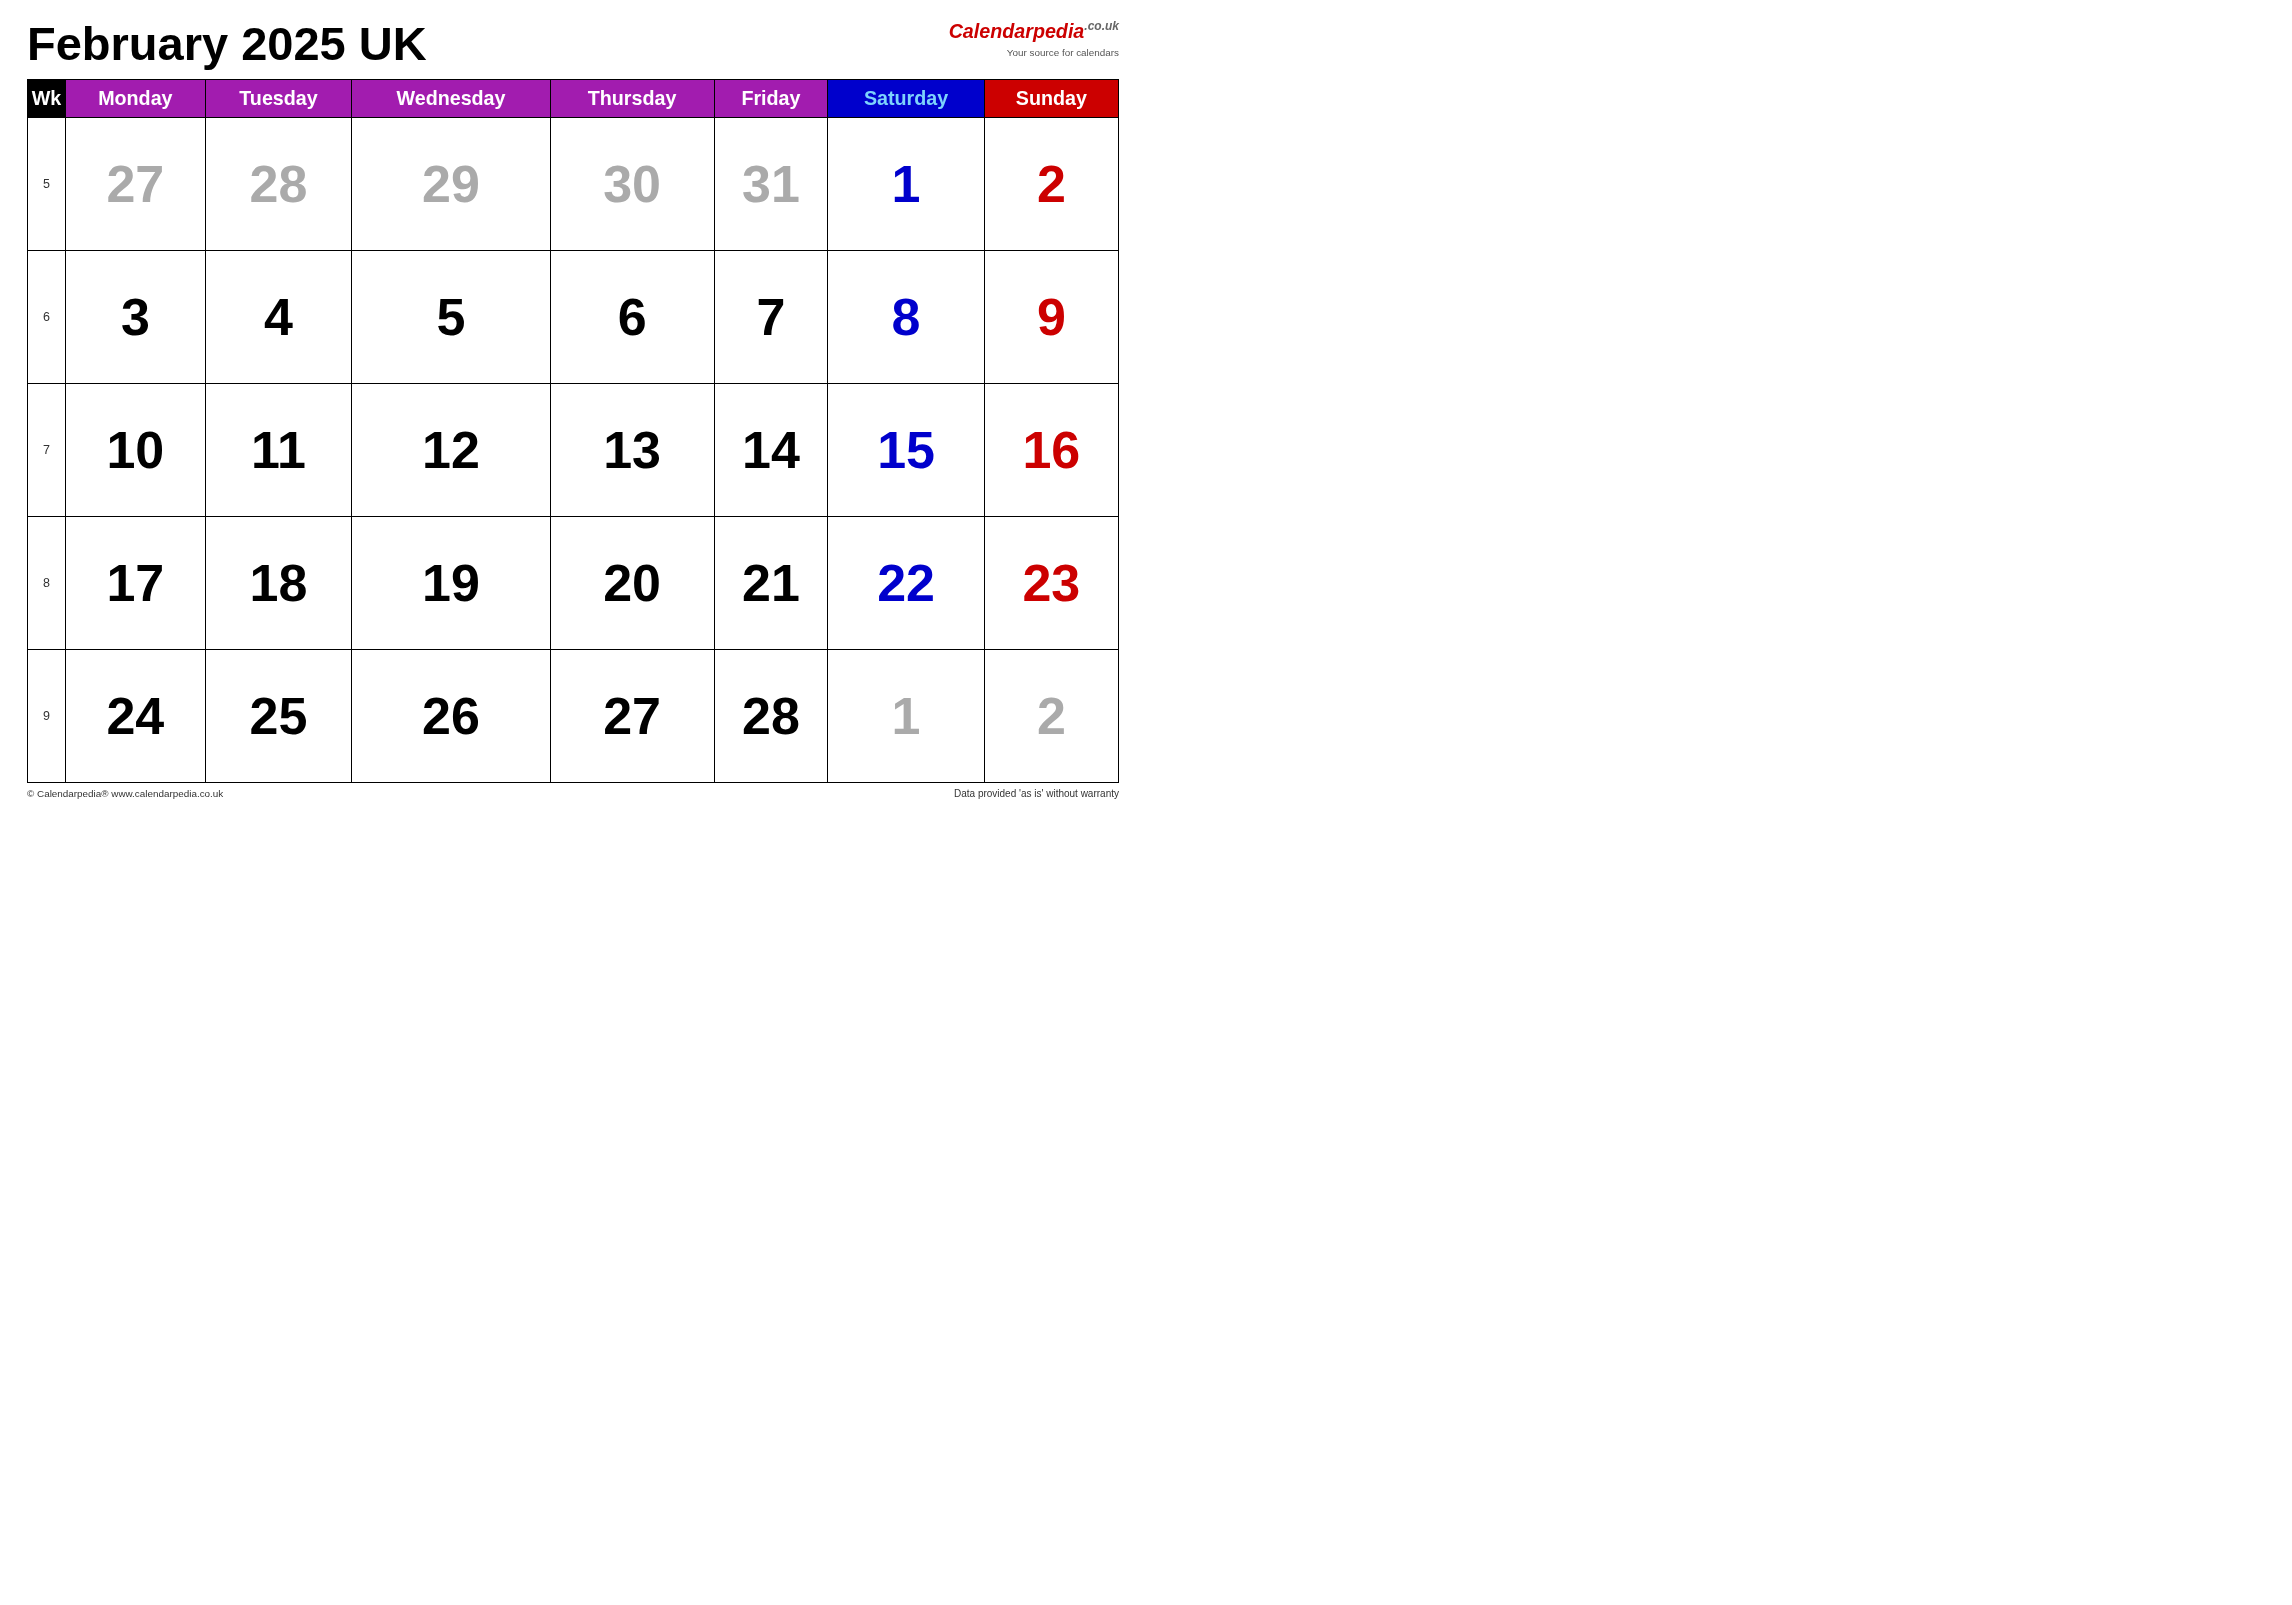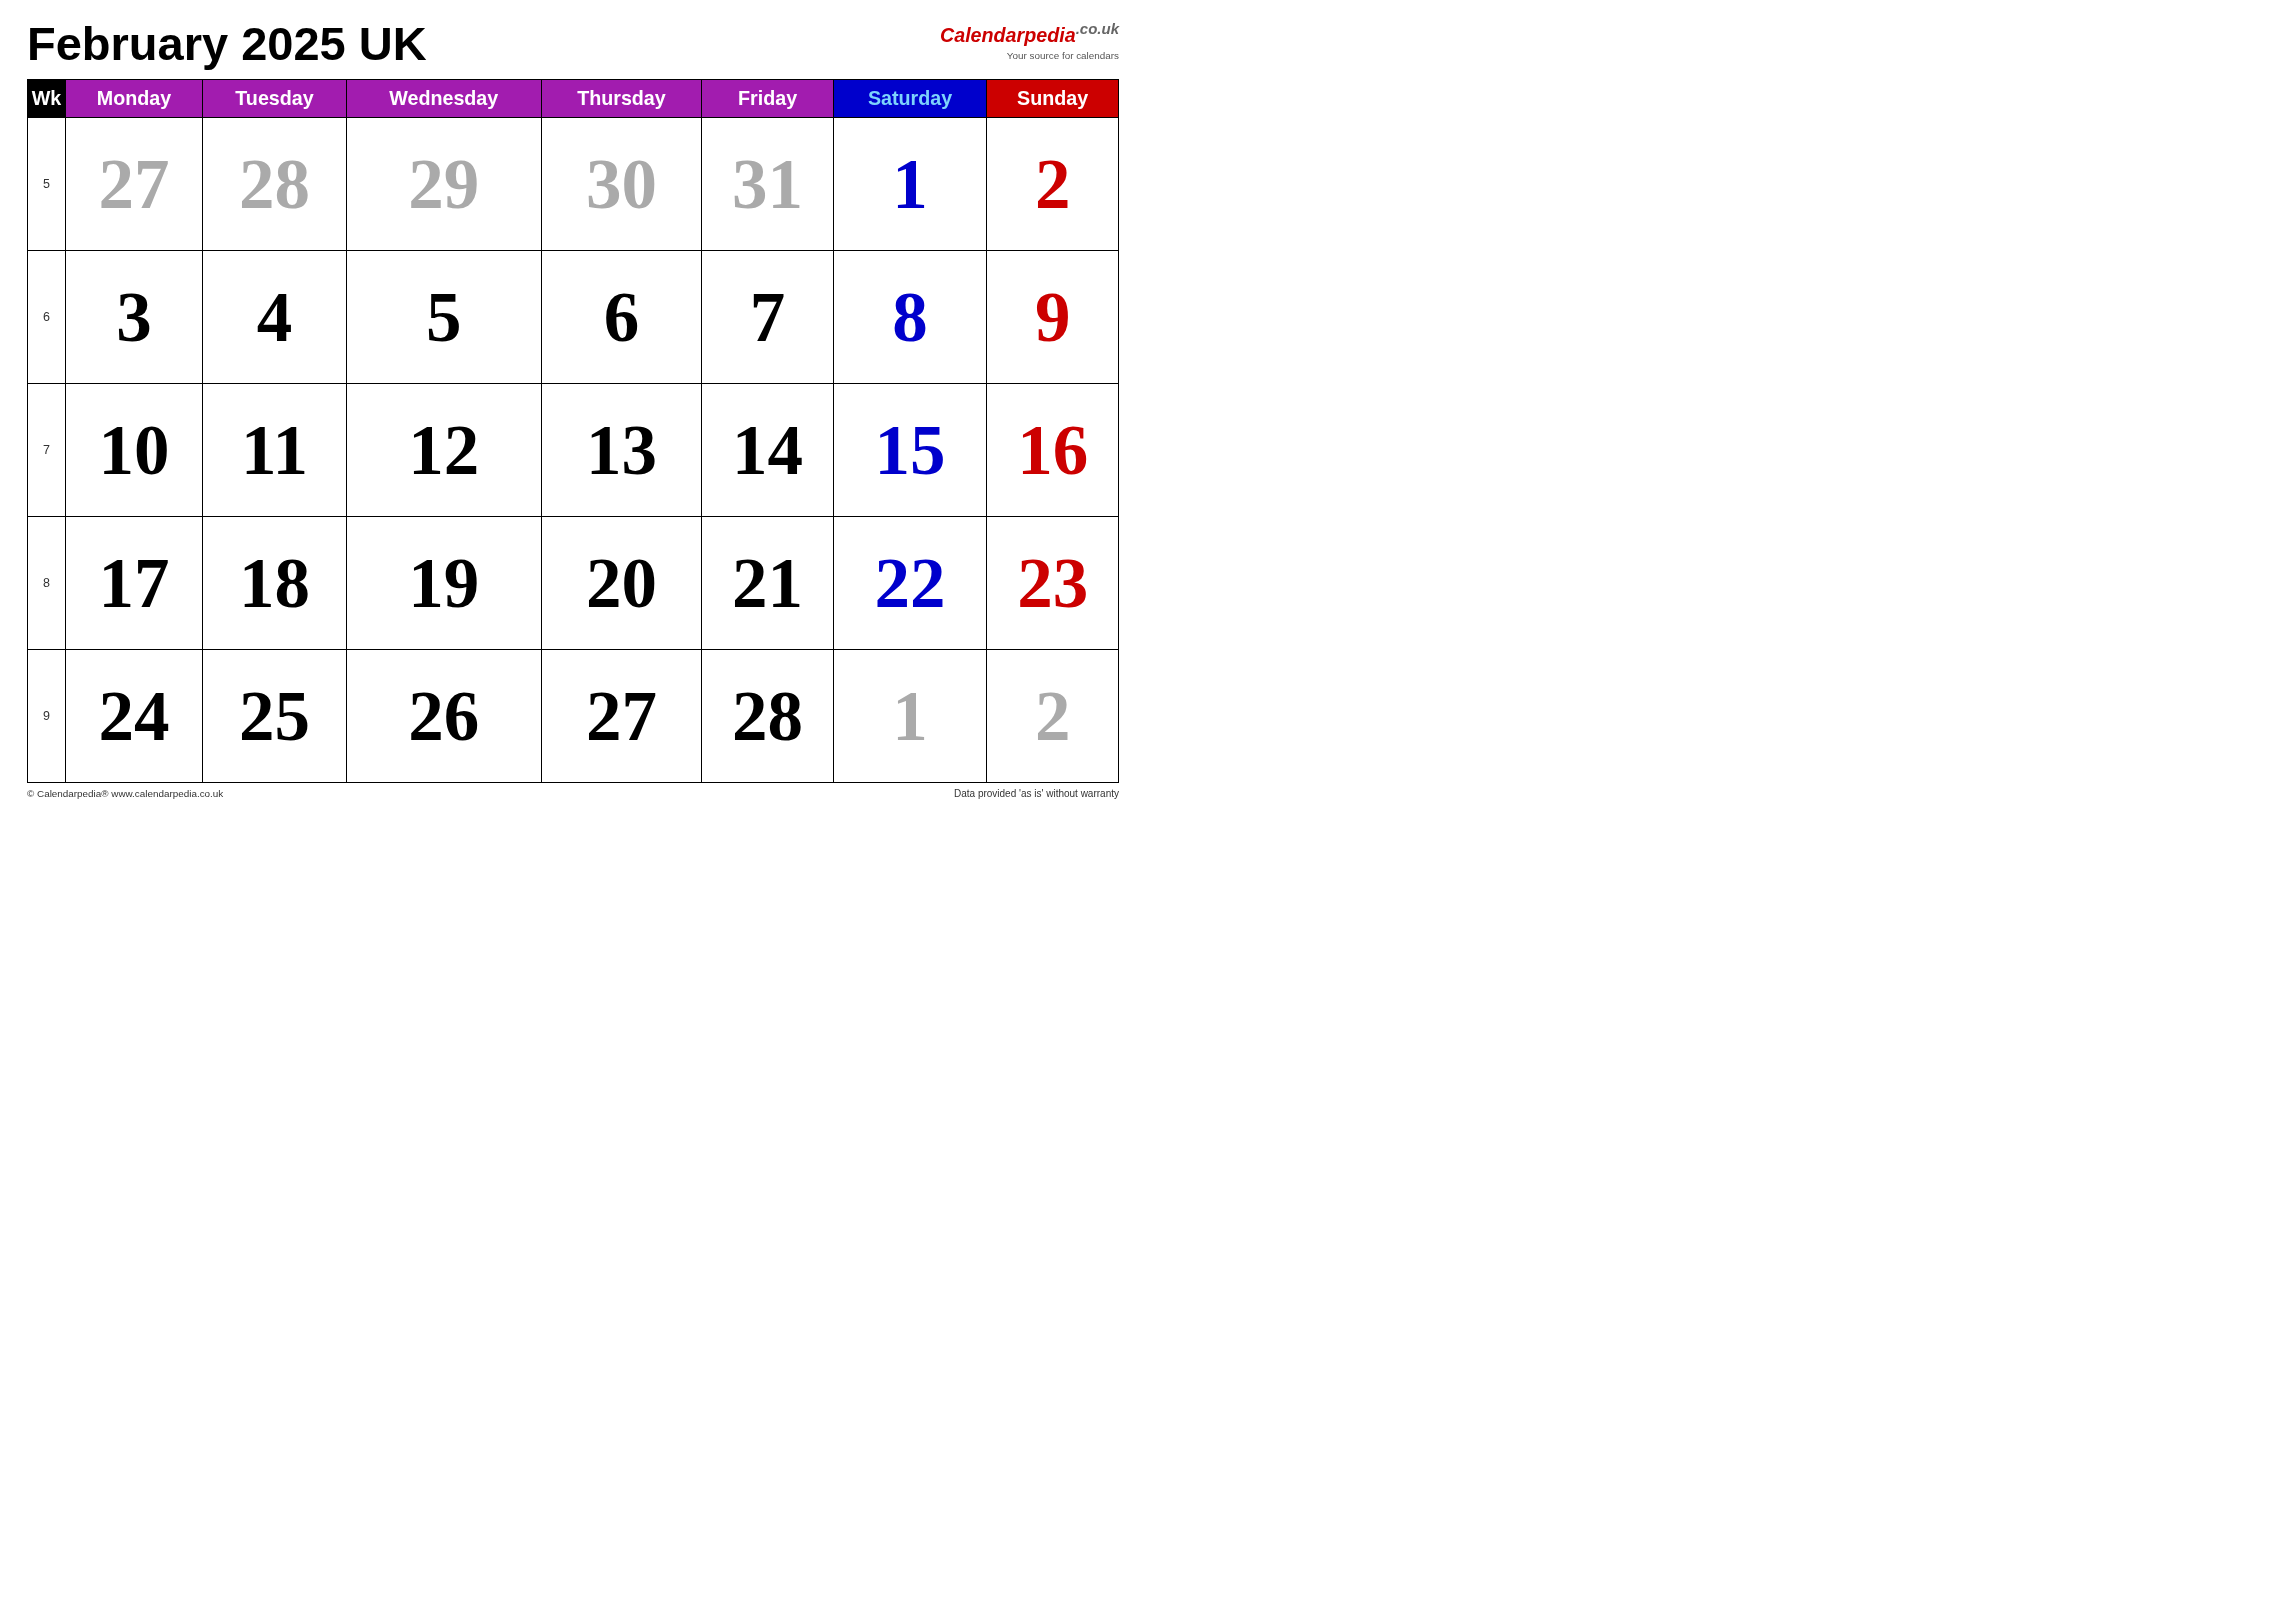--- a/index.html
+++ b/index.html
@@ -38,21 +38,21 @@
       font-weight: bold;
       color: #000;
     }
 
     .logo-brand span {
       color: #cc0000;
       font-style: italic;
     }
 
     .logo-tld {
-      font-size: 15px;
+      font-size: 12px;
       color: #666;
       vertical-align: super;
     }
 
     .logo-tagline {
       font-size: 9.9px;
       color: #555;
       display: block;
     }
 
@@ -109,23 +109,22 @@
     }
 
     .wk-num {
       font-size: 12.5px;
       color: #333;
       width: 38px;
       background: #fff;
     }
 
     .day-cell {
-      font-size: 71px;
-      font-weight: bold;
-      font-family: Liberation Serif, serif;
+      font-size: 52px;
+      font-weight: bold;
     }
 
     .day-current {
       color: #000;
     }
 
     .day-prev-month {
       color: #aaa;
     }
 

